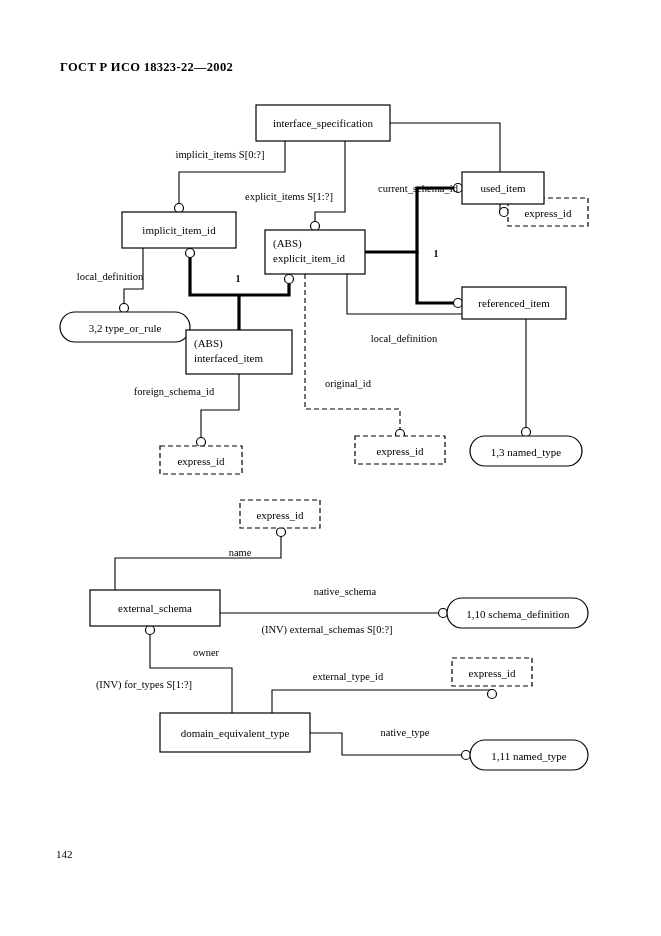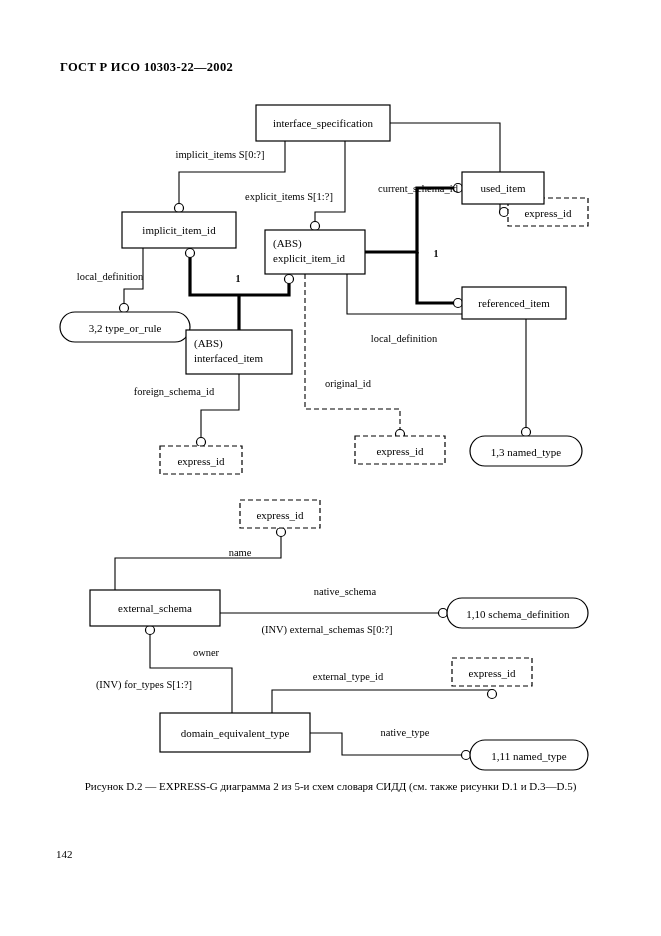--- a/index.html
+++ b/index.html
@@ -98,21 +98,21 @@
     fill: #ffffff;
     stroke: #000000;
     stroke-width: 1.2;
   }
 </style>
 </head>
 <body>
 
 <div class="page">
 
-  <div class="doc-header">ГОСТ Р ИСО 10303-22—2002</div>
+  <div class="doc-header">ГОСТ Р ИСО 18323-22—2002</div>
 
   <svg class="diagram" viewBox="0 0 661 690">
 
     <polyline class="conn" points="390,33 500,33 500,122 502,122"></polyline>
     <circle class="endpoint" cx="504" cy="122" r="4.5"></circle>
 
     <polyline class="conn" points="285,51 285,82 179,82 179,114"></polyline>
     <circle class="endpoint" cx="179" cy="118" r="4.5"></circle>
 
     <polyline class="conn" points="345,51 345,122 315,122 315,132"></polyline>
@@ -256,17 +256,16 @@
     <text class="rel-label" x="240" y="466" text-anchor="middle">name</text>
     <text class="rel-label" x="345" y="505" text-anchor="middle">native_schema</text>
     <text class="rel-label" x="327" y="543" text-anchor="middle">(INV) external_schemas S[0:?]</text>
     <text class="rel-label" x="206" y="566" text-anchor="middle">owner</text>
     <text class="rel-label" x="144" y="598" text-anchor="middle">(INV) for_types S[1:?]</text>
     <text class="rel-label" x="348" y="590" text-anchor="middle">external_type_id</text>
     <text class="rel-label" x="405" y="646" text-anchor="middle">native_type</text>
 
   </svg>
 
-  <div class="figure-caption">Рисунок D.2 — EXPRESS-G диаграмма 2 из 5-и схем словаря СИДД (см. также рисунки D.1 и D.3—D.5)</div>
 
   <div class="page-number">142</div>
 
 </div>
 
 </body></html>

